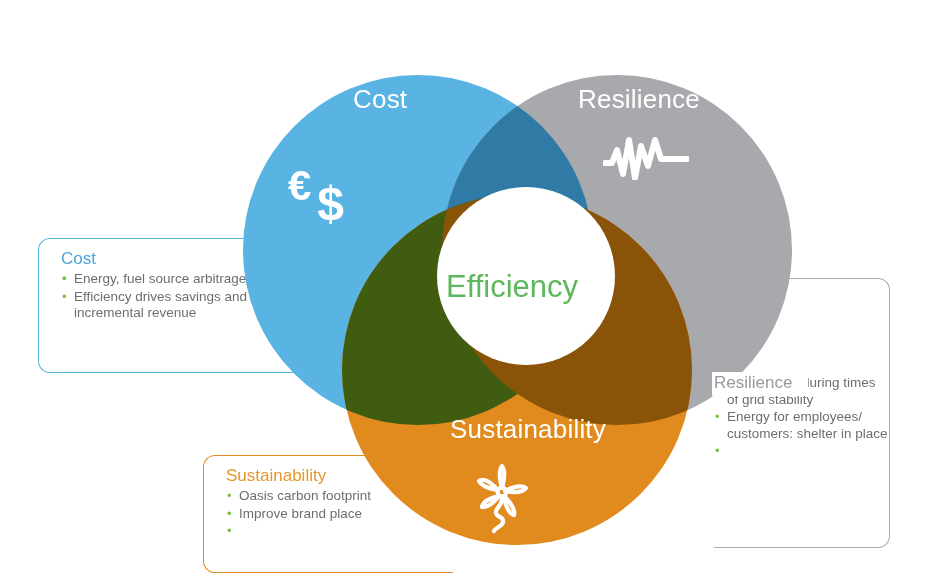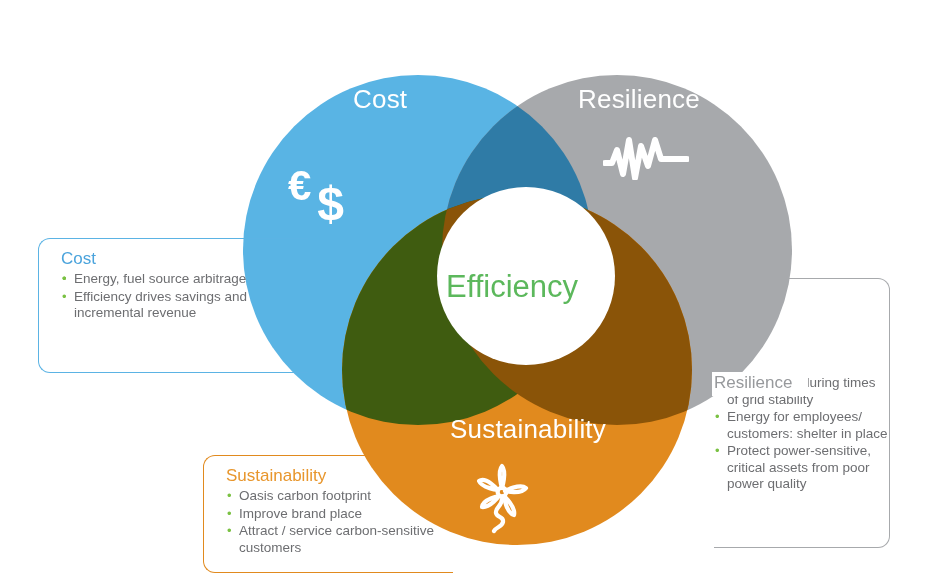--- a/index.html
+++ b/index.html
@@ -276,39 +276,37 @@
       <li>
         <span class="bullet">•</span>
         <span>Oasis carbon footprint</span>
       </li>
       <li>
         <span class="bullet">•</span>
         <span>Improve brand place</span>
       </li>
       <li>
         <span class="bullet">•</span>
-        <span>Attract / service carbon-sensitive customers</span>
       </li>
     </ul>
   </div>
 
   <div class="callout" id="callout-resil">
     <div class="resil-inner">
       <ul>
         <li>
           <span class="bullet">•</span>
           <span>Serve loads during times of grid stability</span>
         </li>
         <li>
           <span class="bullet">•</span>
           <span>Energy for employees/ customers: shelter in place</span>
         </li>
         <li>
           <span class="bullet">•</span>
-          <span>Protect power-sensitive, critical assets from poor power quality</span>
         </li>
       </ul>
     </div>
   </div>
   <div id="resil-title-mask"></div>
   <div id="resil-title">Resilience</div>
 
 </div>
 
 </body></html>

